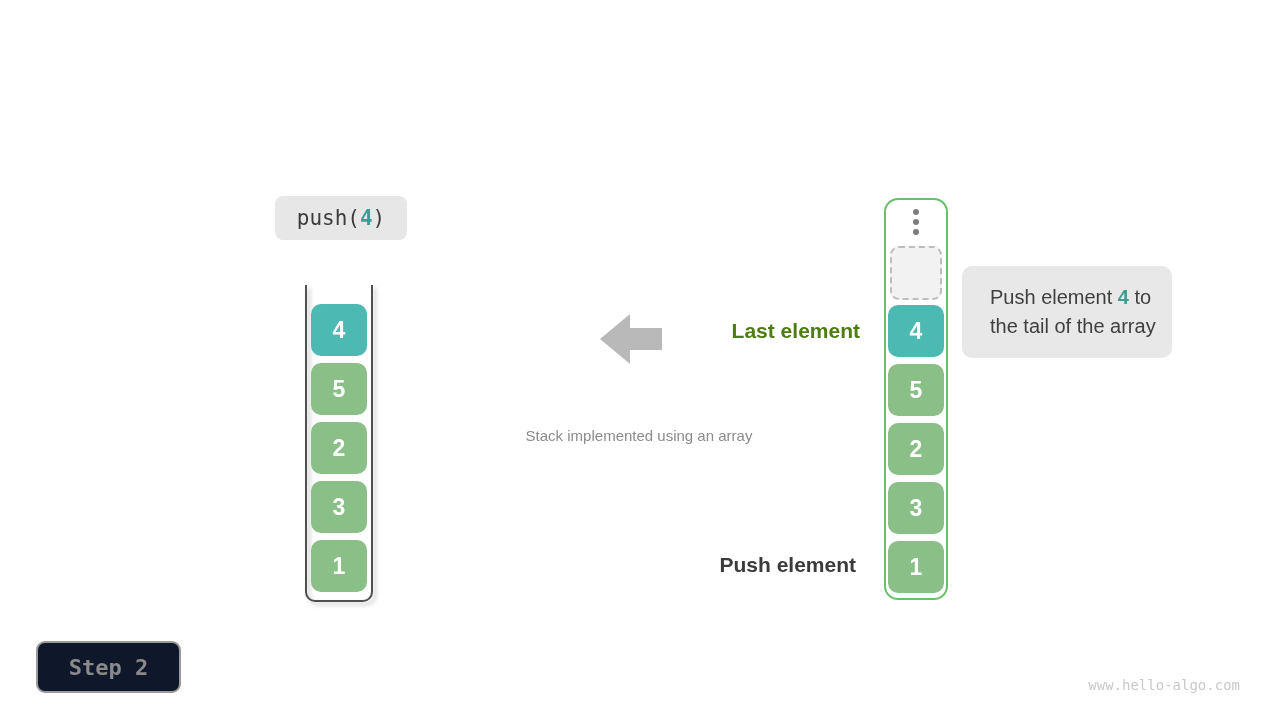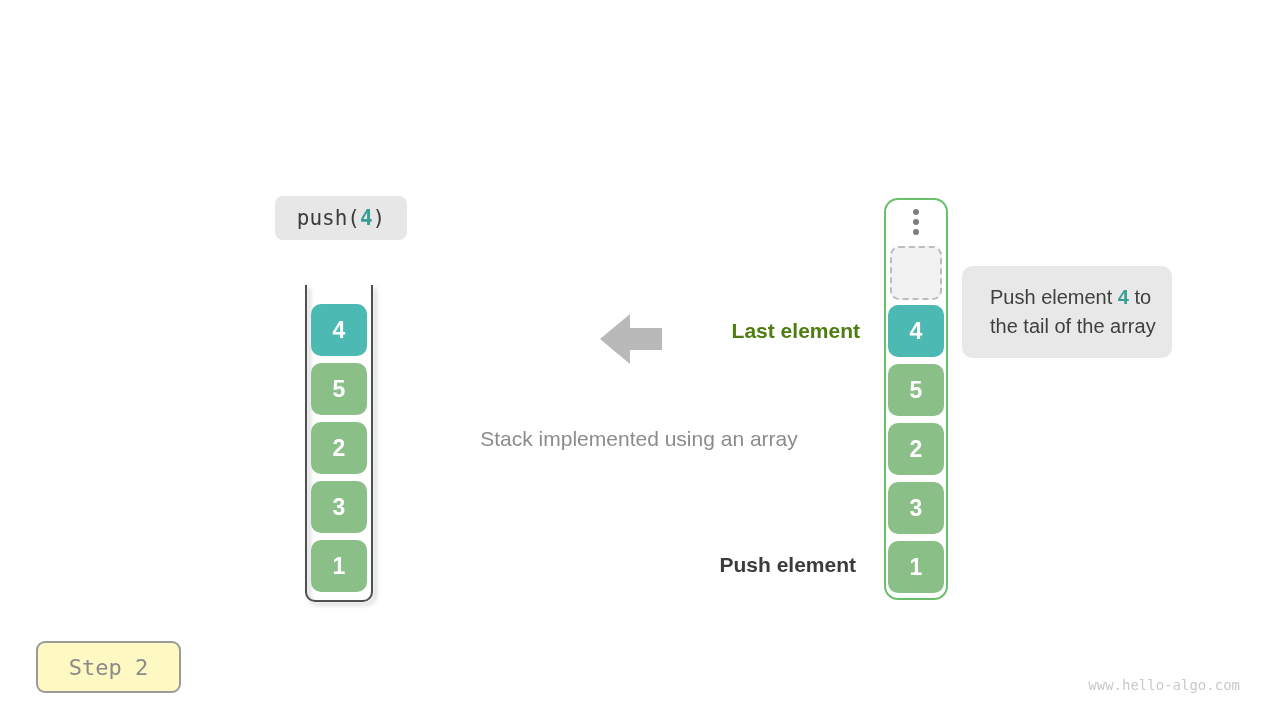--- a/index.html
+++ b/index.html
@@ -35,21 +35,21 @@
 
   
   .arrow{left:600px;top:314px;width:62px;height:50px;}
 
   
   .lbl-last{left:660px;top:319px;width:200px;text-align:right;
     font-size:21px;font-weight:bold;color:#4d7c0f;}
   .lbl-first{left:660px;top:553px;width:196px;text-align:right;
     font-size:21px;font-weight:bold;color:#3b3b3b;}
   .caption{left:439px;top:427px;width:400px;text-align:center;
-    font-size:21px;color:#8c8c8c;}
+    font-size:15px;color:#8c8c8c;}
 
   
   .rbox{
     left:884px;top:198px;width:64px;height:402px;box-sizing:border-box;
     border:2px solid #6abf6a;border-radius:14px;background:#ffffff;
   }
   .dots{position:absolute;left:0;right:0;top:9px;display:flex;flex-direction:column;
     align-items:center;gap:4px;}
   .dots i{width:6px;height:6px;border-radius:50%;background:#7d7d7d;display:block;}
   .slot{
@@ -62,23 +62,23 @@
   
   .note{
     left:962px;top:266px;width:210px;height:92px;background:#e8e8e8;border-radius:10px;
     box-sizing:border-box;padding:17px 0 0 28px;font-size:20px;line-height:29px;color:#3f3f3f;
   }
   .note .val{color:#3a9e96;font-weight:bold;}
 
   
   .step{
     left:36px;top:641px;width:145px;height:52px;box-sizing:border-box;
-    background:#fef9c3;border:2px solid #9a9a9a;border-radius:9px;
+    background:#0f172a;border:2px solid #9a9a9a;border-radius:9px;
     display:flex;align-items:center;justify-content:center;
-    font-family:"DejaVu Sans Mono",monospace;font-size:22px;font-weight:normal;color:#8a8a8a;
+    font-family:"DejaVu Sans Mono",monospace;font-size:22px;font-weight:bold;color:#8a8a8a;
   }
 
   
   .wm{left:1040px;top:677px;width:200px;text-align:right;
     font-family:"DejaVu Sans Mono",monospace;font-size:14px;color:#c9c9c9;}
 </style>
 </head>
 <body>
 
 <div id="canvas">

